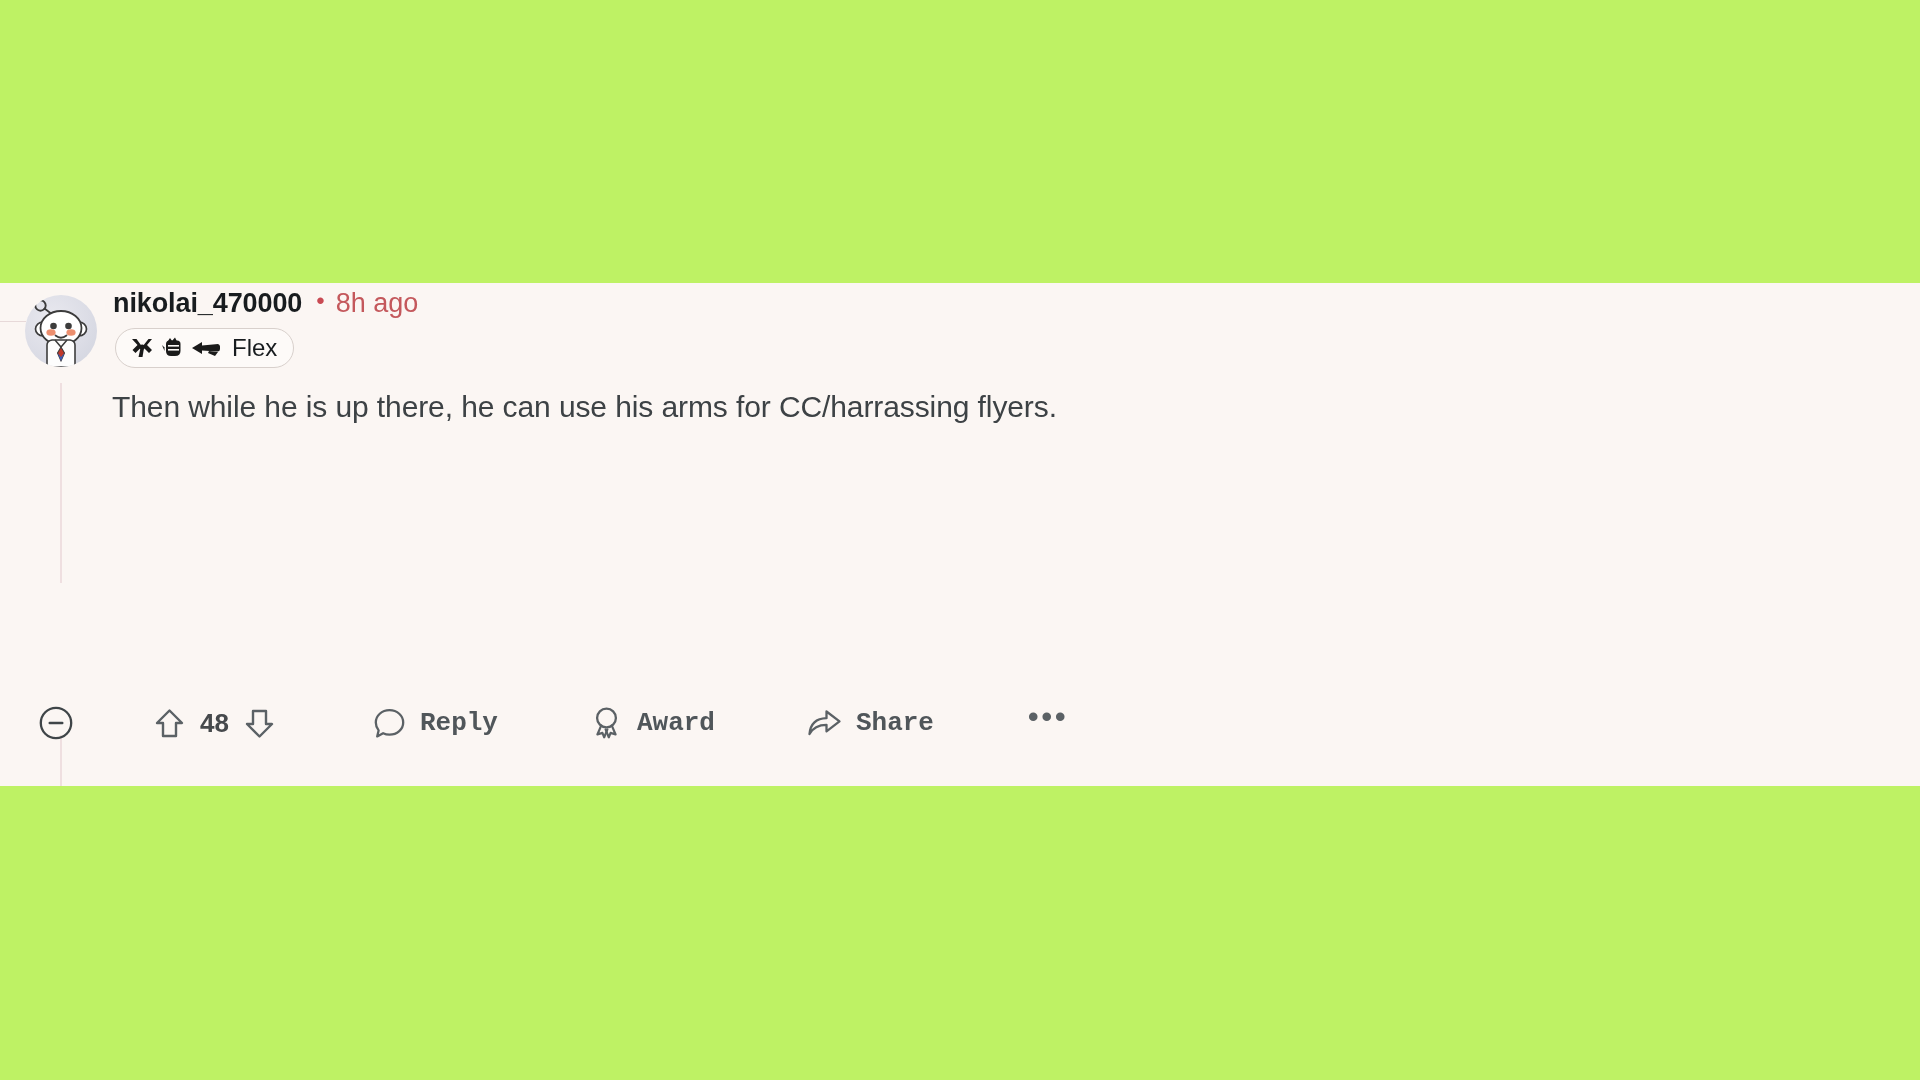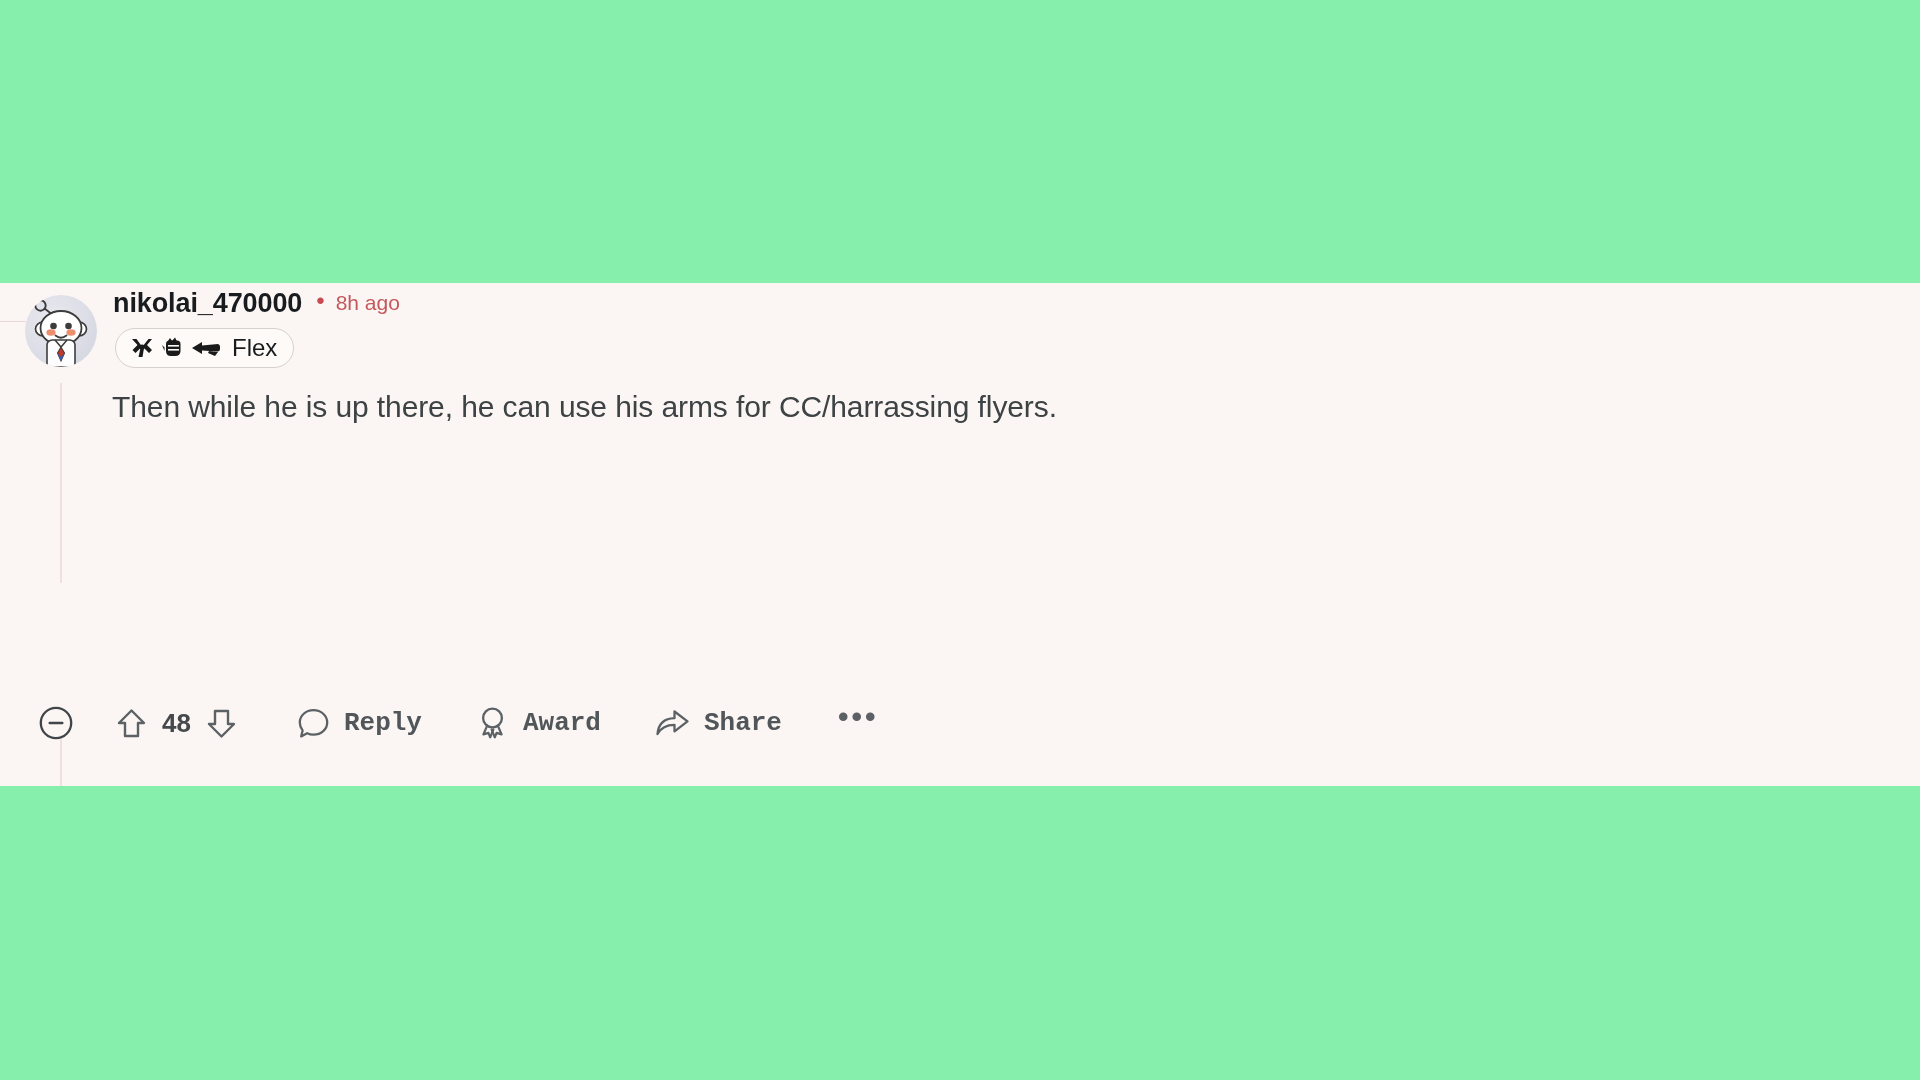--- a/index.html
+++ b/index.html
@@ -10,21 +10,21 @@
     height: 1080px;
     background: #ffffff;
     font-family: "Liberation Sans", sans-serif;
     overflow: hidden;
   }
 
   #stage {
     position: relative;
     width: 1920px;
     height: 1080px;
-    background: #86efac;
+    background: #bef264;
   }
 
   
   .comment-band {
     position: absolute;
     left: 0;
     top: 283px;
     width: 1920px;
     height: 503px;
     background: #fbf6f3;
@@ -101,21 +101,21 @@
   }
   .meta-dot {
     color: #c94a53;
     font-size: 24px;
     margin: 0 11px 0 14px;
     line-height: 1;
     position: relative;
     top: -2px;
   }
   .timestamp {
-    font-size: 21px;
+    font-size: 27px;
     font-weight: 400;
     color: #c4585c;
   }
 
   
   .flair {
     position: absolute;
     left: 115px;
     top: 45px;
     height: 40px;
@@ -158,20 +158,21 @@
   .body p + p { margin-top: 28px; }
 
   
   .actions {
     position: absolute;
     left: 38px;
     top: 415px;
     display: flex;
     align-items: center;
     height: 50px;
+    gap: 38px;
   }
   .act {
     display: inline-flex;
     align-items: center;
     height: 46px;
     color: #5b6165;
     font-family: Liberation Mono, monospace;
   }
   .collapse-btn { margin-right: 36px; }
   .vote-group { display: inline-flex; align-items: center; gap: 0px; }

